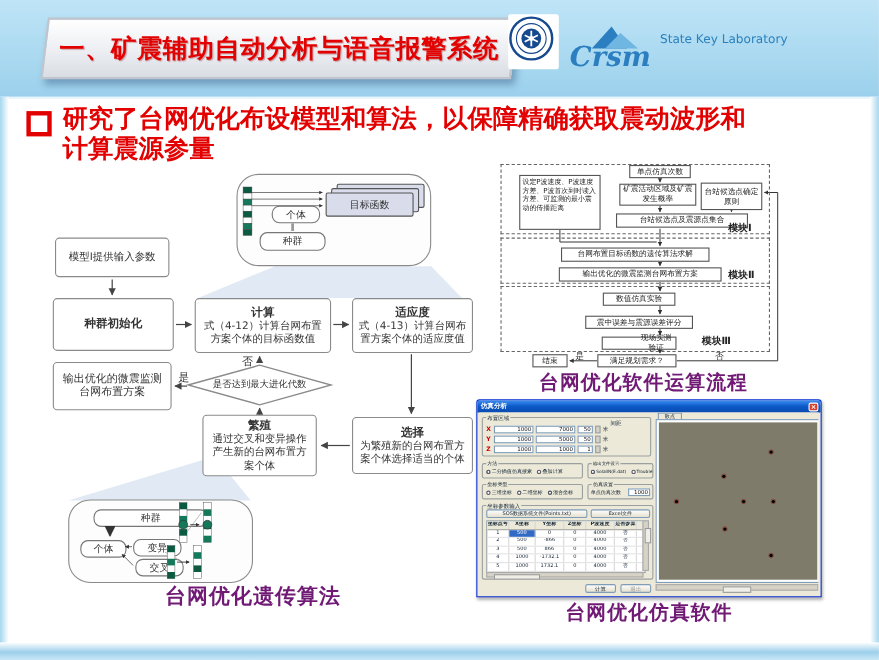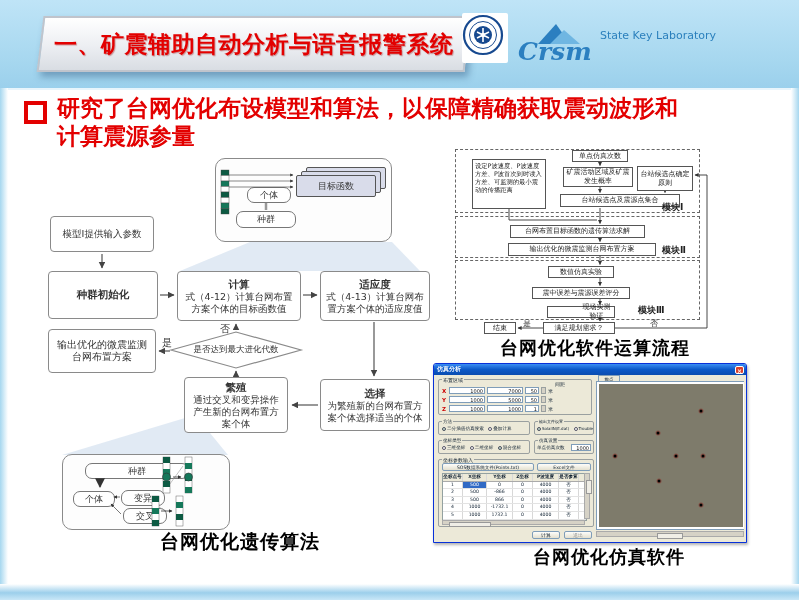--- a/index.html
+++ b/index.html
@@ -27,28 +27,28 @@
   .lab-name{position:absolute;left:600px;top:29px;color:#2b80bd;font-size:11px;line-height:1.35;}
   
   .bullet-row{position:absolute;left:24px;top:94px;width:760px;display:flex;}
   .bullet-sq{width:15px;height:15px;border:4px solid #e30000;margin:7px 10px 0 0;flex:0 0 auto;}
   .bullet-text{width:622px;color:#e30000;font-weight:bold;font-size:23px;line-height:1.22;}
   .fbox{position:absolute;box-sizing:border-box;background:#fff;border:1.2px solid #8a8a8a;
         border-radius:4px;color:#333;text-align:center;padding:3px 4px;
         font-size:9.5px;line-height:1.25;display:flex;flex-direction:column;justify-content:center;}
   .fbox b{font-size:10.5px;}
   .ibox{position:absolute;box-sizing:border-box;background:#fdfdfd;border:1.2px solid #8a8a8a;
-        border-radius:10px;}
+        border-radius:20px;}
   .mini{position:absolute;box-sizing:border-box;background:#fff;border:1px solid #777;
         border-radius:7px;font-size:9px;color:#333;display:flex;align-items:center;justify-content:center;}
   .obj{position:absolute;box-sizing:border-box;background:#d9dcea;border:1px solid #555;
        font-size:9px;color:#333;display:flex;align-items:center;justify-content:center;border-radius:2px;}
   .dtext{position:absolute;font-size:8.5px;color:#333;text-align:center;}
   .lbl{position:absolute;font-size:10px;color:#333;}
-  .caption{position:absolute;color:#000000;font-weight:bold;text-align:right;letter-spacing:1px;font-family:Liberation Serif, serif;}
+  .caption{position:absolute;color:#701a75;font-weight:bold;text-align:center;letter-spacing:1px;font-family:Liberation Serif, serif;}
   
   .module{position:absolute;box-sizing:border-box;border:1.3px dashed #666;}
   .rbox{position:absolute;box-sizing:border-box;background:#fff;border:1px solid #555;
         font-size:7px;color:#222;text-align:center;line-height:1.25;
         display:flex;align-items:center;justify-content:center;padding:1px;}
   .rbox.small{font-size:6.3px;text-align:left;align-items:flex-start;padding:2px;}
   .mlabel{position:absolute;font-size:9px;font-weight:bold;color:#222;}
   .yn{position:absolute;font-size:8px;color:#333;}
   
   .simwin{position:absolute;left:433px;top:363px;width:312px;height:178px;

